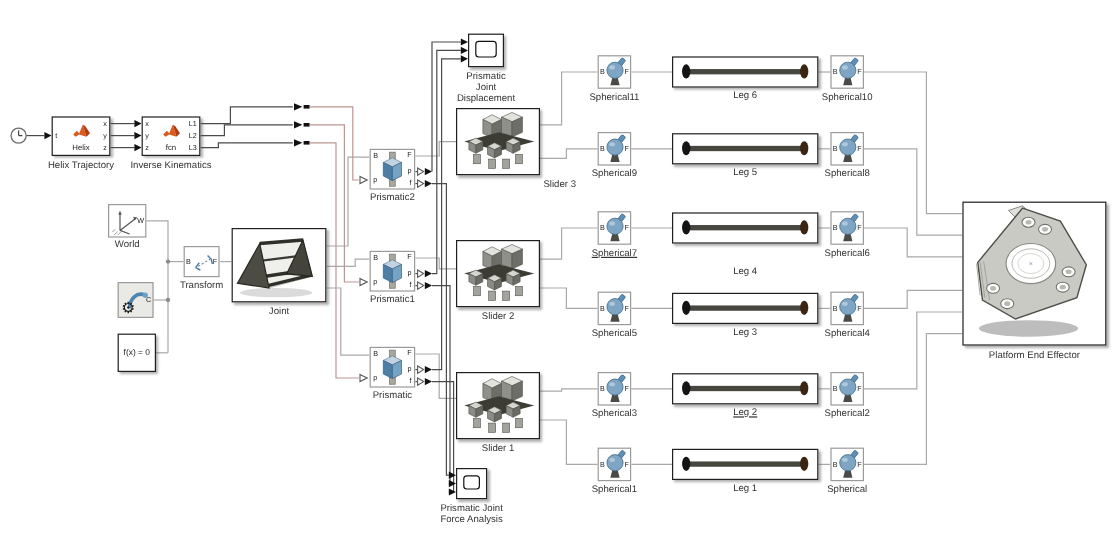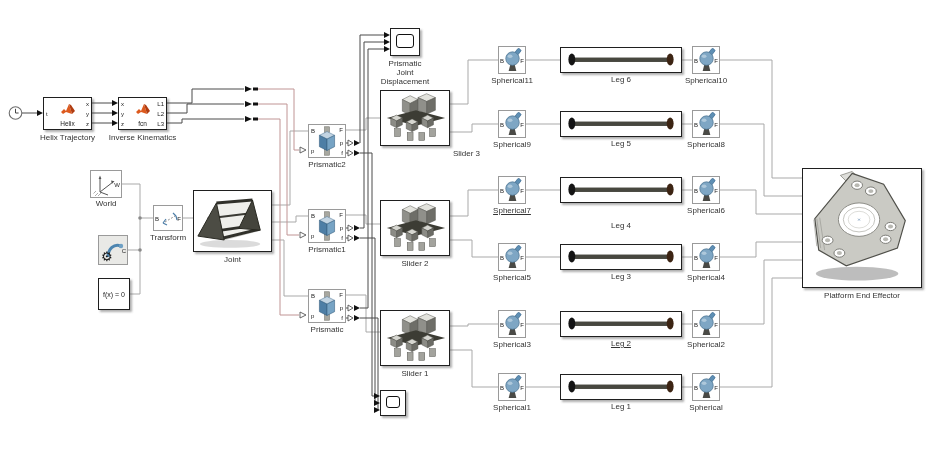--- a/index.html
+++ b/index.html
@@ -219,20 +219,24 @@
   </div>
   <div class="lbl" style="left:340px;top:59px;">
     <div>Prismatic</div>
     <div>Joint</div>
     <div>Displacement</div>
   </div>
 
   <div class="blk major" style="left:380px;top:390px;width:26px;height:26px;">
     <div class="scope-screen"></div>
   </div>
+  <div class="lbl" style="left:328px;top:419px;">
+    <div>Prismatic Joint</div>
+    <div>Force Analysis</div>
+  </div>
 
   <div class="blk major" style="left:802px;top:168px;width:120px;height:120px;">
     <svg class="icon-abs" width="118" height="117" viewBox="0 0 120 118">
       <ellipse cx="55" cy="106" rx="42" ry="7" fill="rgba(0,0,0,0.26)"></ellipse>
       <polygon points="38,6 50,2 57,9 45,13" fill="#dededa" stroke="#77776f" stroke-width="0.7"></polygon>
       <polygon points="50,4 82,15 104,52 96,80 44,98 16,82 12,50" fill="#cacac4" stroke="#50504a" stroke-width="1.2"></polygon>
       <path d="M14,78 L11,51 M18,80 L14,50 M22,82 L17,49" stroke="#9a9a94" stroke-width="0.7" fill="none"></path>
       <ellipse cx="57" cy="51" rx="21" ry="17" fill="#ffffff" stroke="#8b8b85" stroke-width="1"></ellipse>
       <ellipse cx="57" cy="51" rx="16" ry="12.5" fill="none" stroke="#b5b5af" stroke-width="0.8"></ellipse>
       <ellipse cx="57" cy="51" rx="11" ry="8.5" fill="none" stroke="#c5c5bf" stroke-width="0.6"></ellipse>

